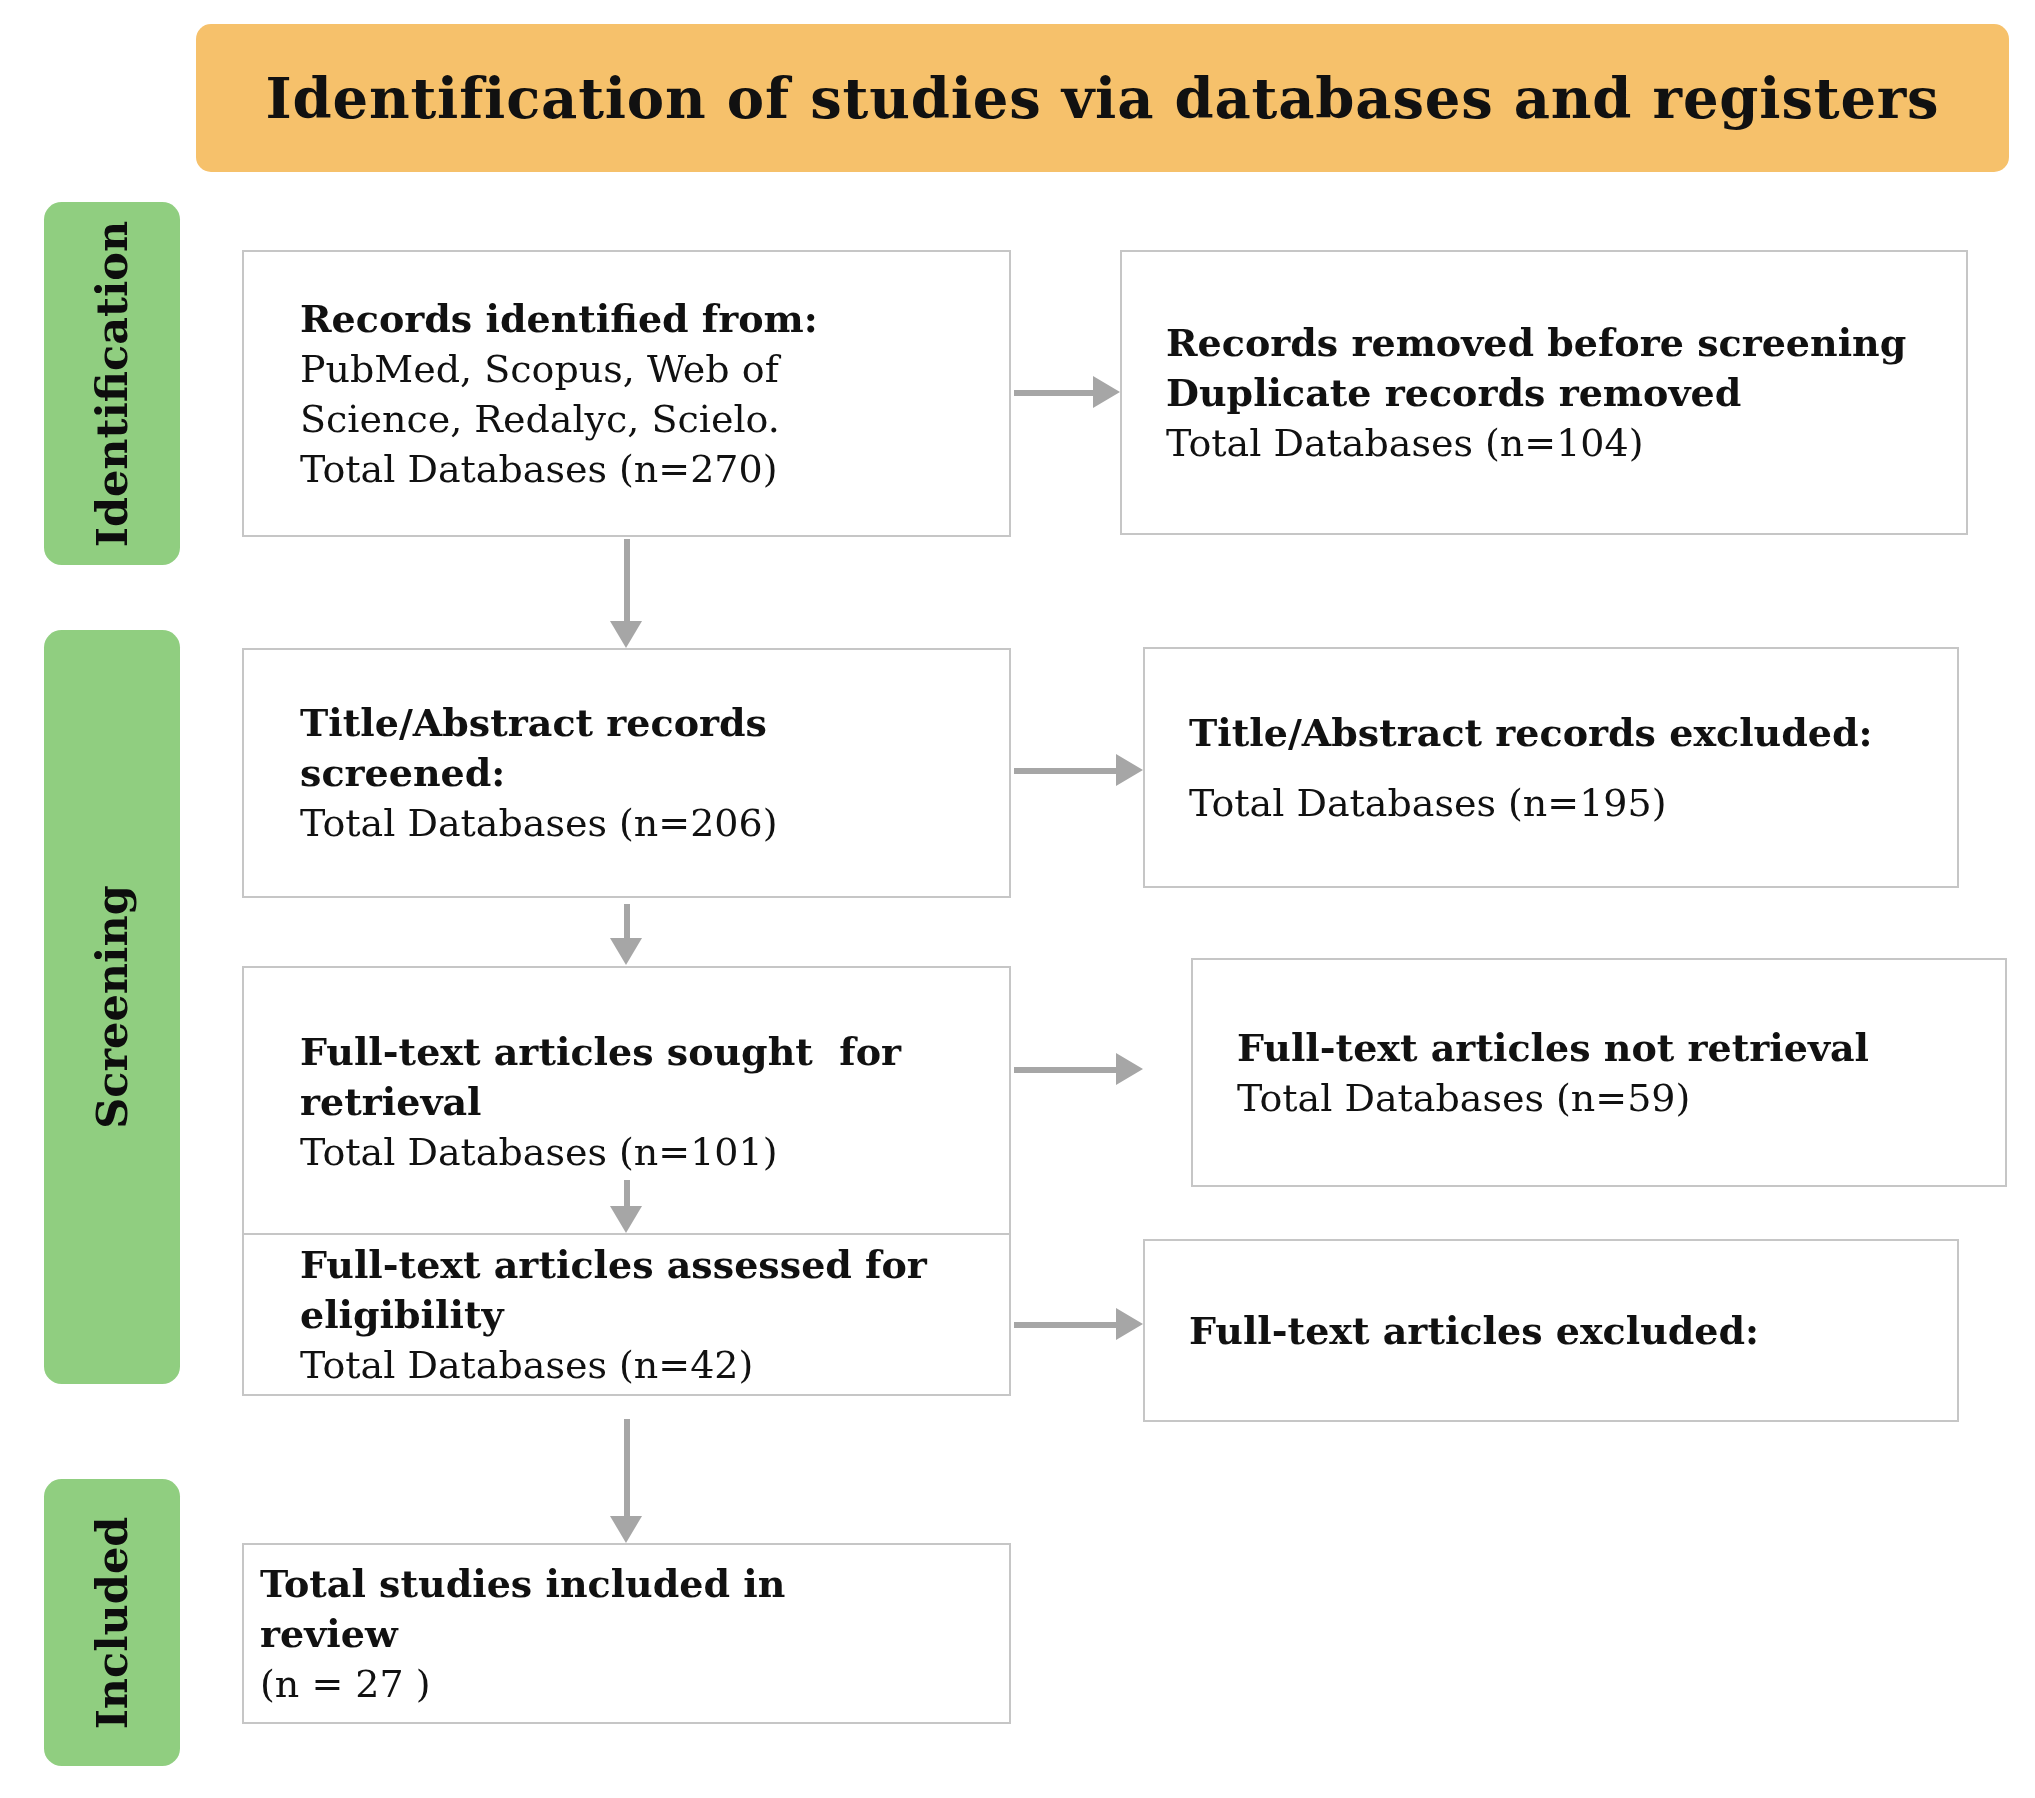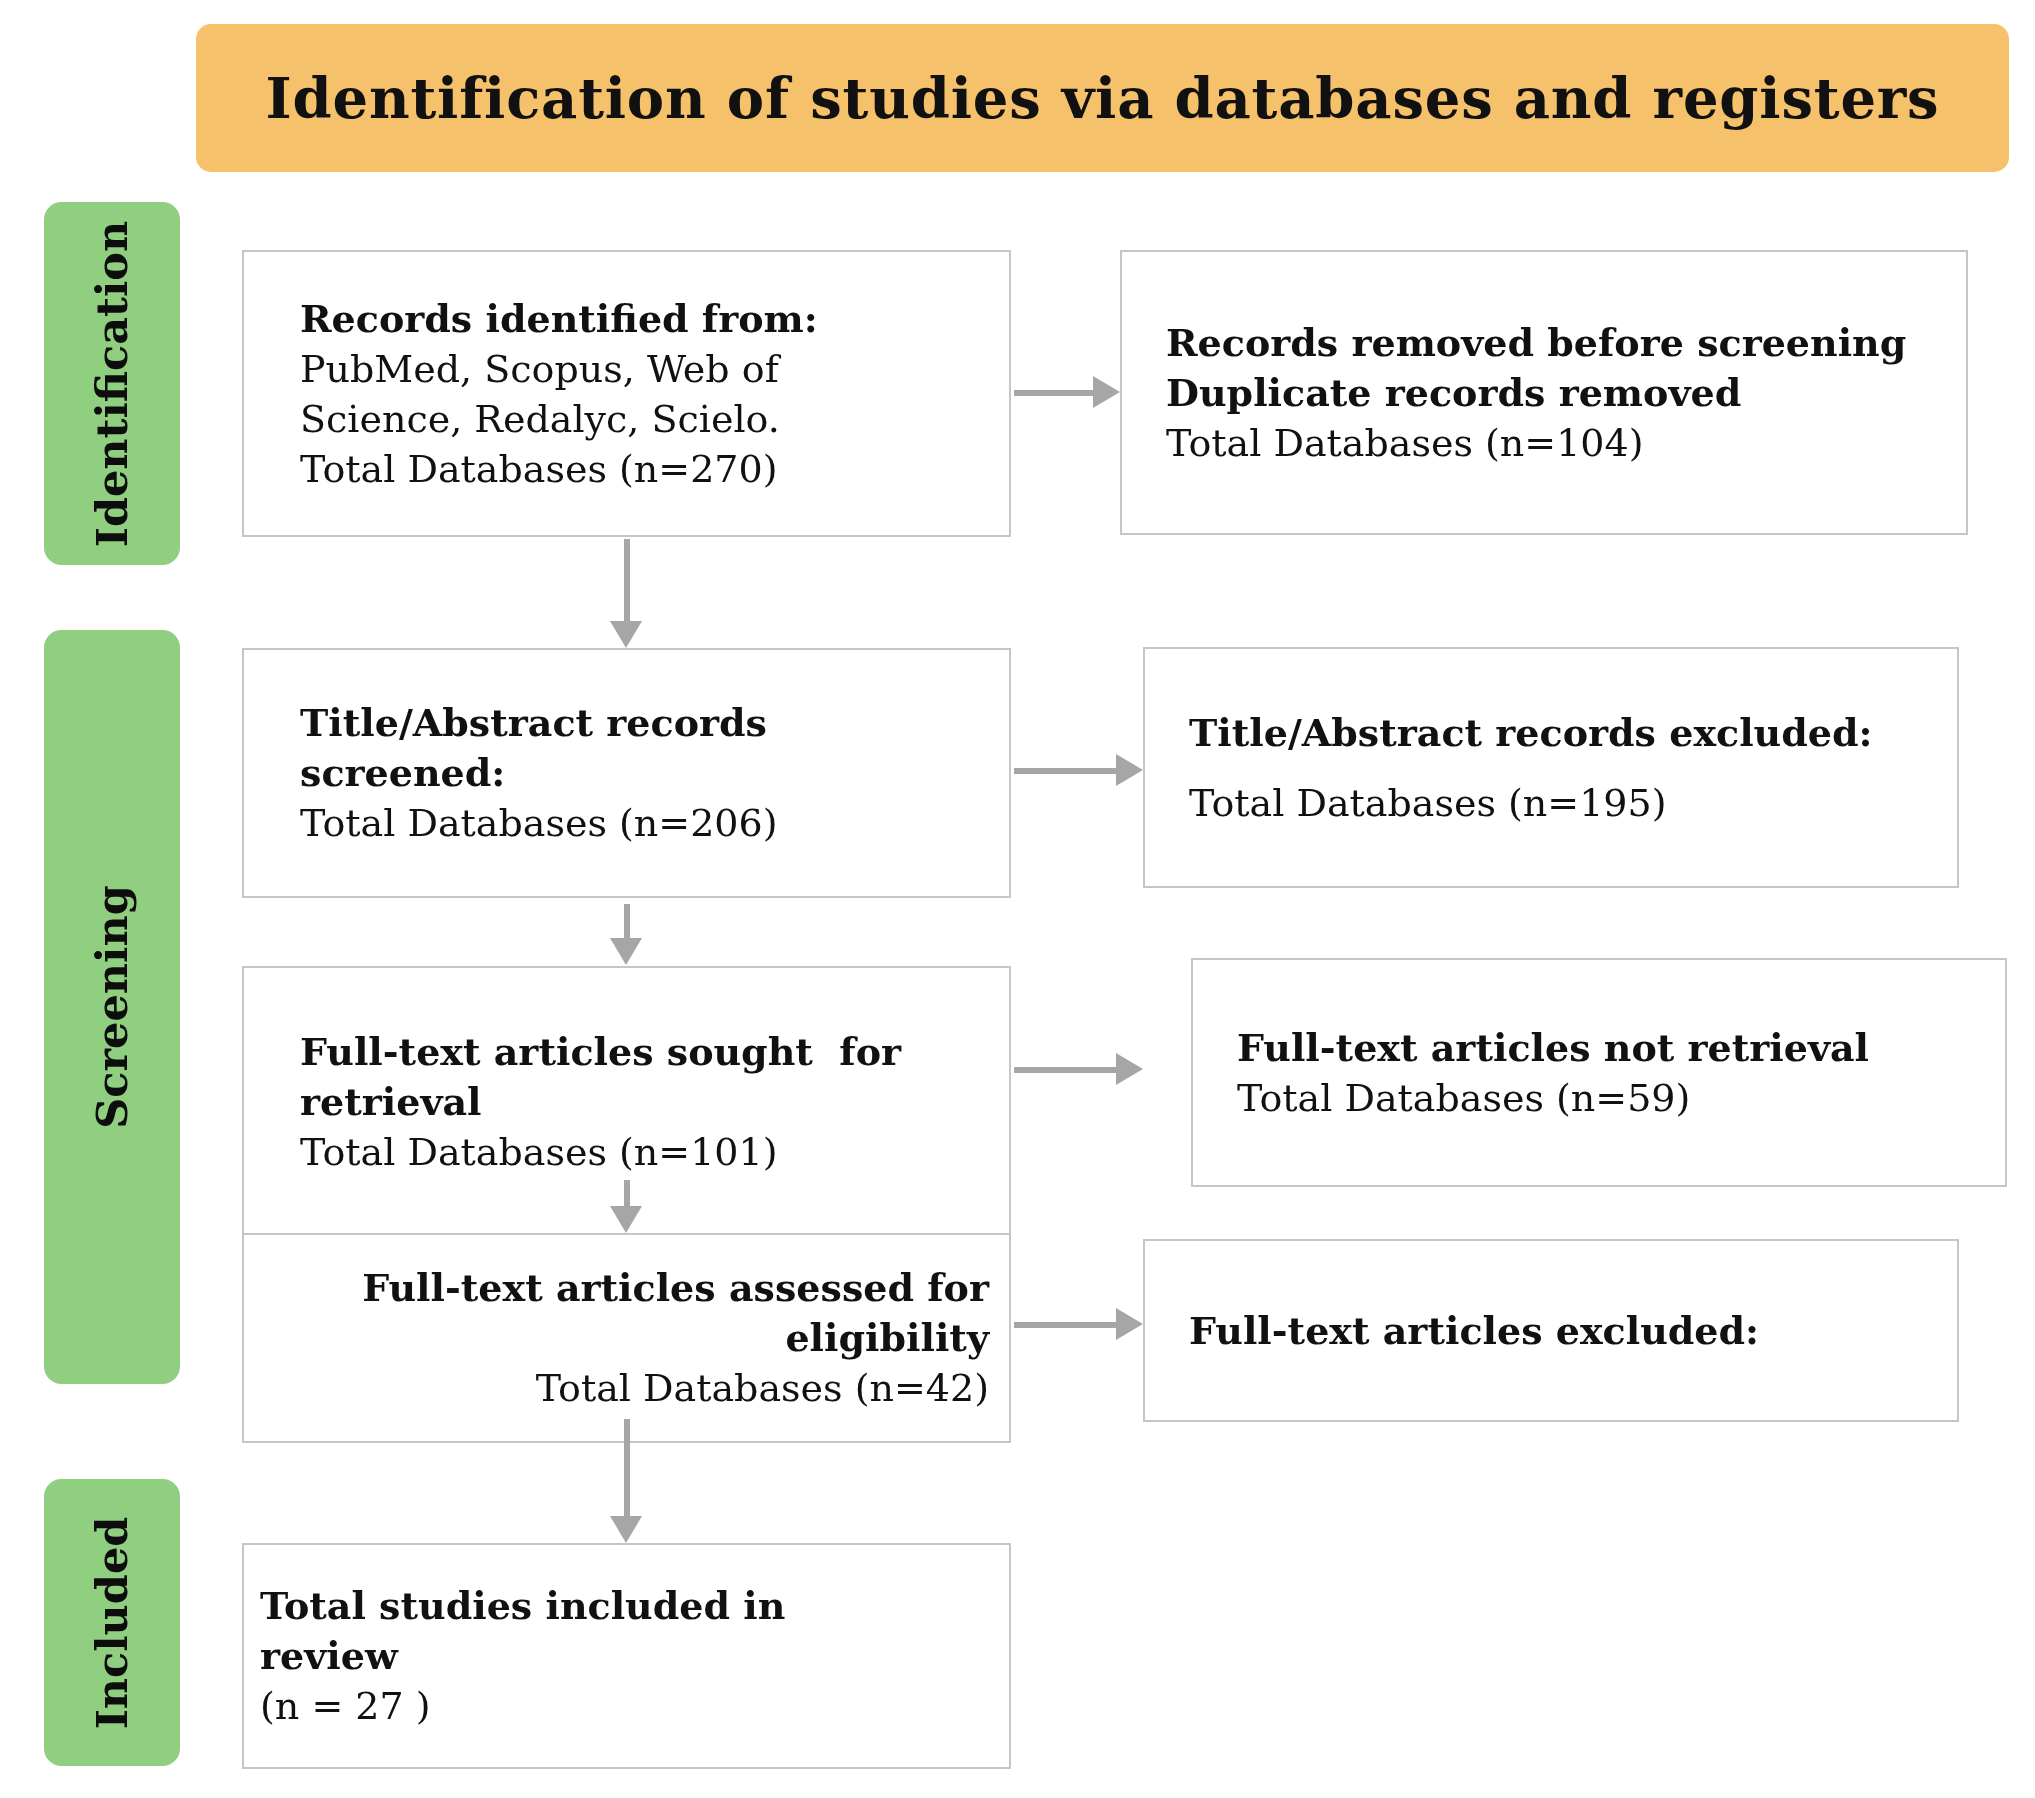--- a/index.html
+++ b/index.html
@@ -39,22 +39,22 @@
     position:absolute;background:#ffffff;border:2.4px solid var(--box-border);
     display:flex;flex-direction:column;justify-content:center;
     padding:8px 20px 8px 56px;
   }
   .line{font-size:38px;line-height:50px;white-space:pre-wrap;}
   .line.b{font-weight:bold;}
   .col-l{left:242px;width:769px;}
   .box1{top:250px;height:287px;}
   .box2{top:648px;height:250px;}
   .box3{top:966px;height:272px;}
-  .box4{top:1233px;height:210px;text-align:right;}
-  .box5{top:1543px;height:226px;padding-left:16px;}
+  .box4{top:1233px;height:163px;}
+  .box5{top:1543px;height:181px;padding-left:16px;}
   .rbox1{left:1120px;width:848px;top:250px;height:285px;padding-left:44px;}
   .rbox2{left:1143px;width:816px;top:647px;height:241px;padding-left:44px;gap:20px;}
   .rbox3{left:1143px;width:816px;top:958px;height:229px;padding-left:44px;margin-left:48px;}
   .rbox4{left:1143px;width:816px;top:1239px;height:183px;padding-left:44px;}
   
   .varrow{position:absolute;width:5.6px;}
   .varrow::before{content:"";position:absolute;left:0;top:0;width:5.6px;
     height:calc(100% - 24px);background:var(--arrow);}
   .varrow::after{content:"";position:absolute;left:-13.6px;bottom:0;width:0;height:0;
     border-left:16px solid transparent;border-right:16px solid transparent;

